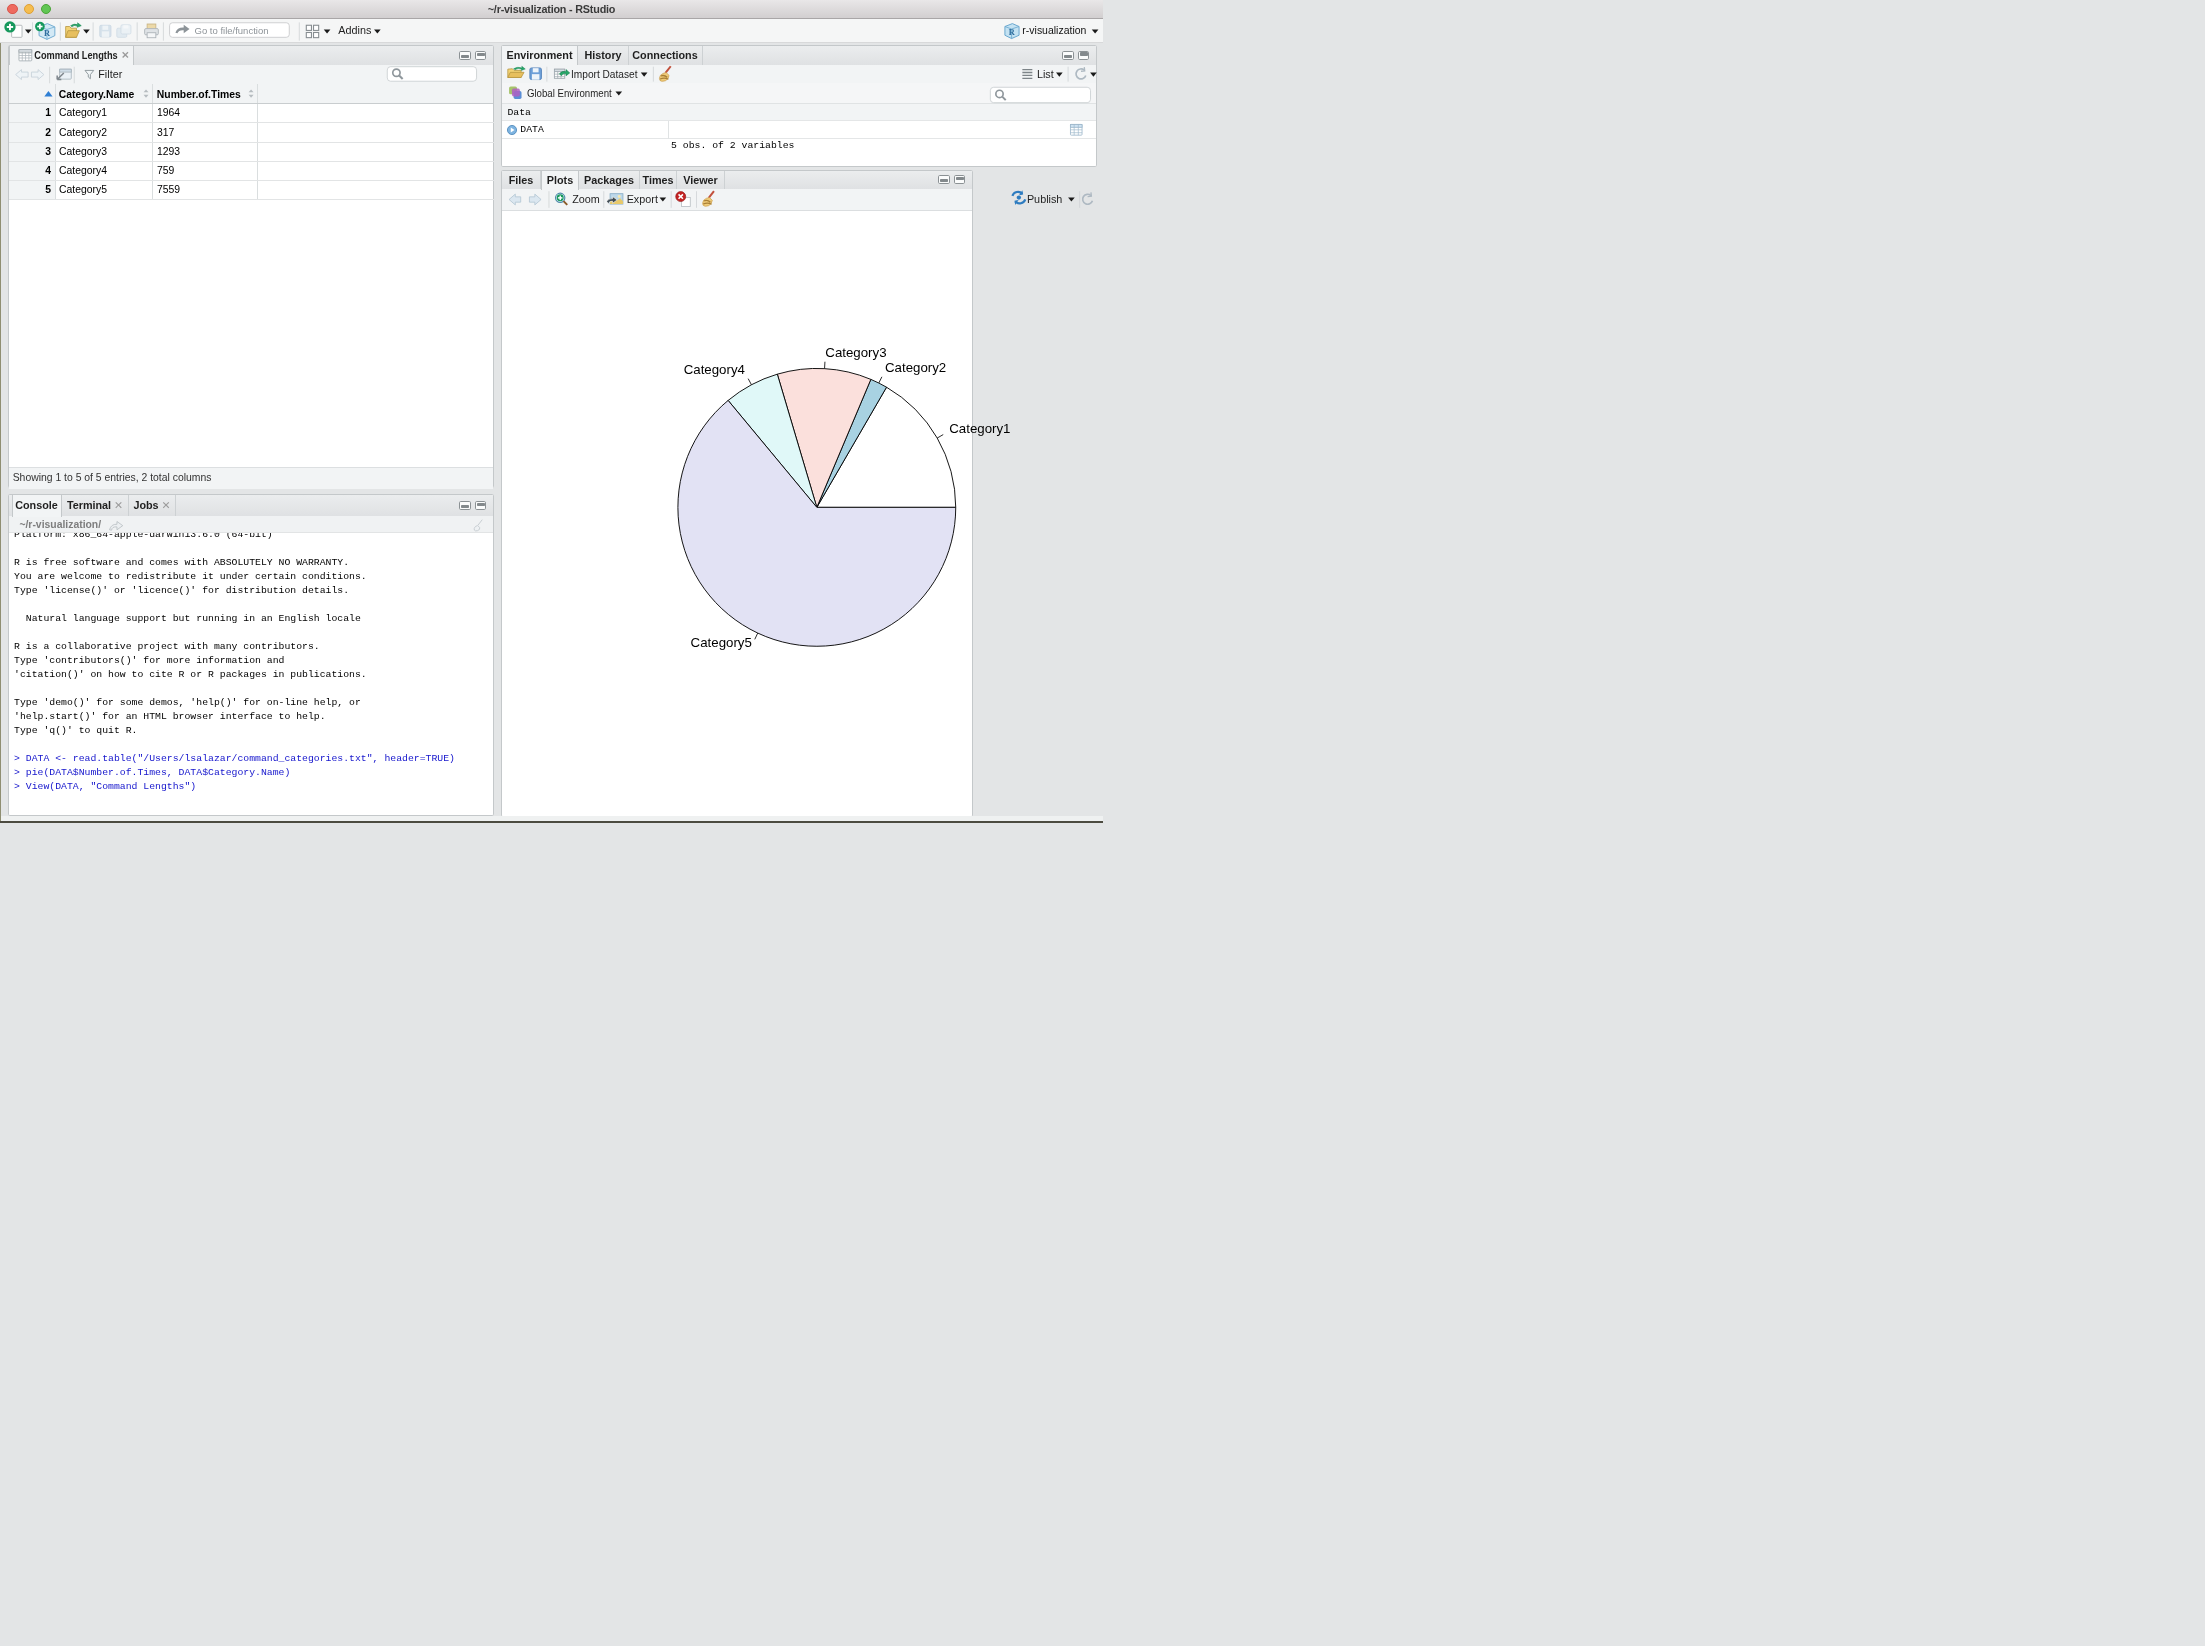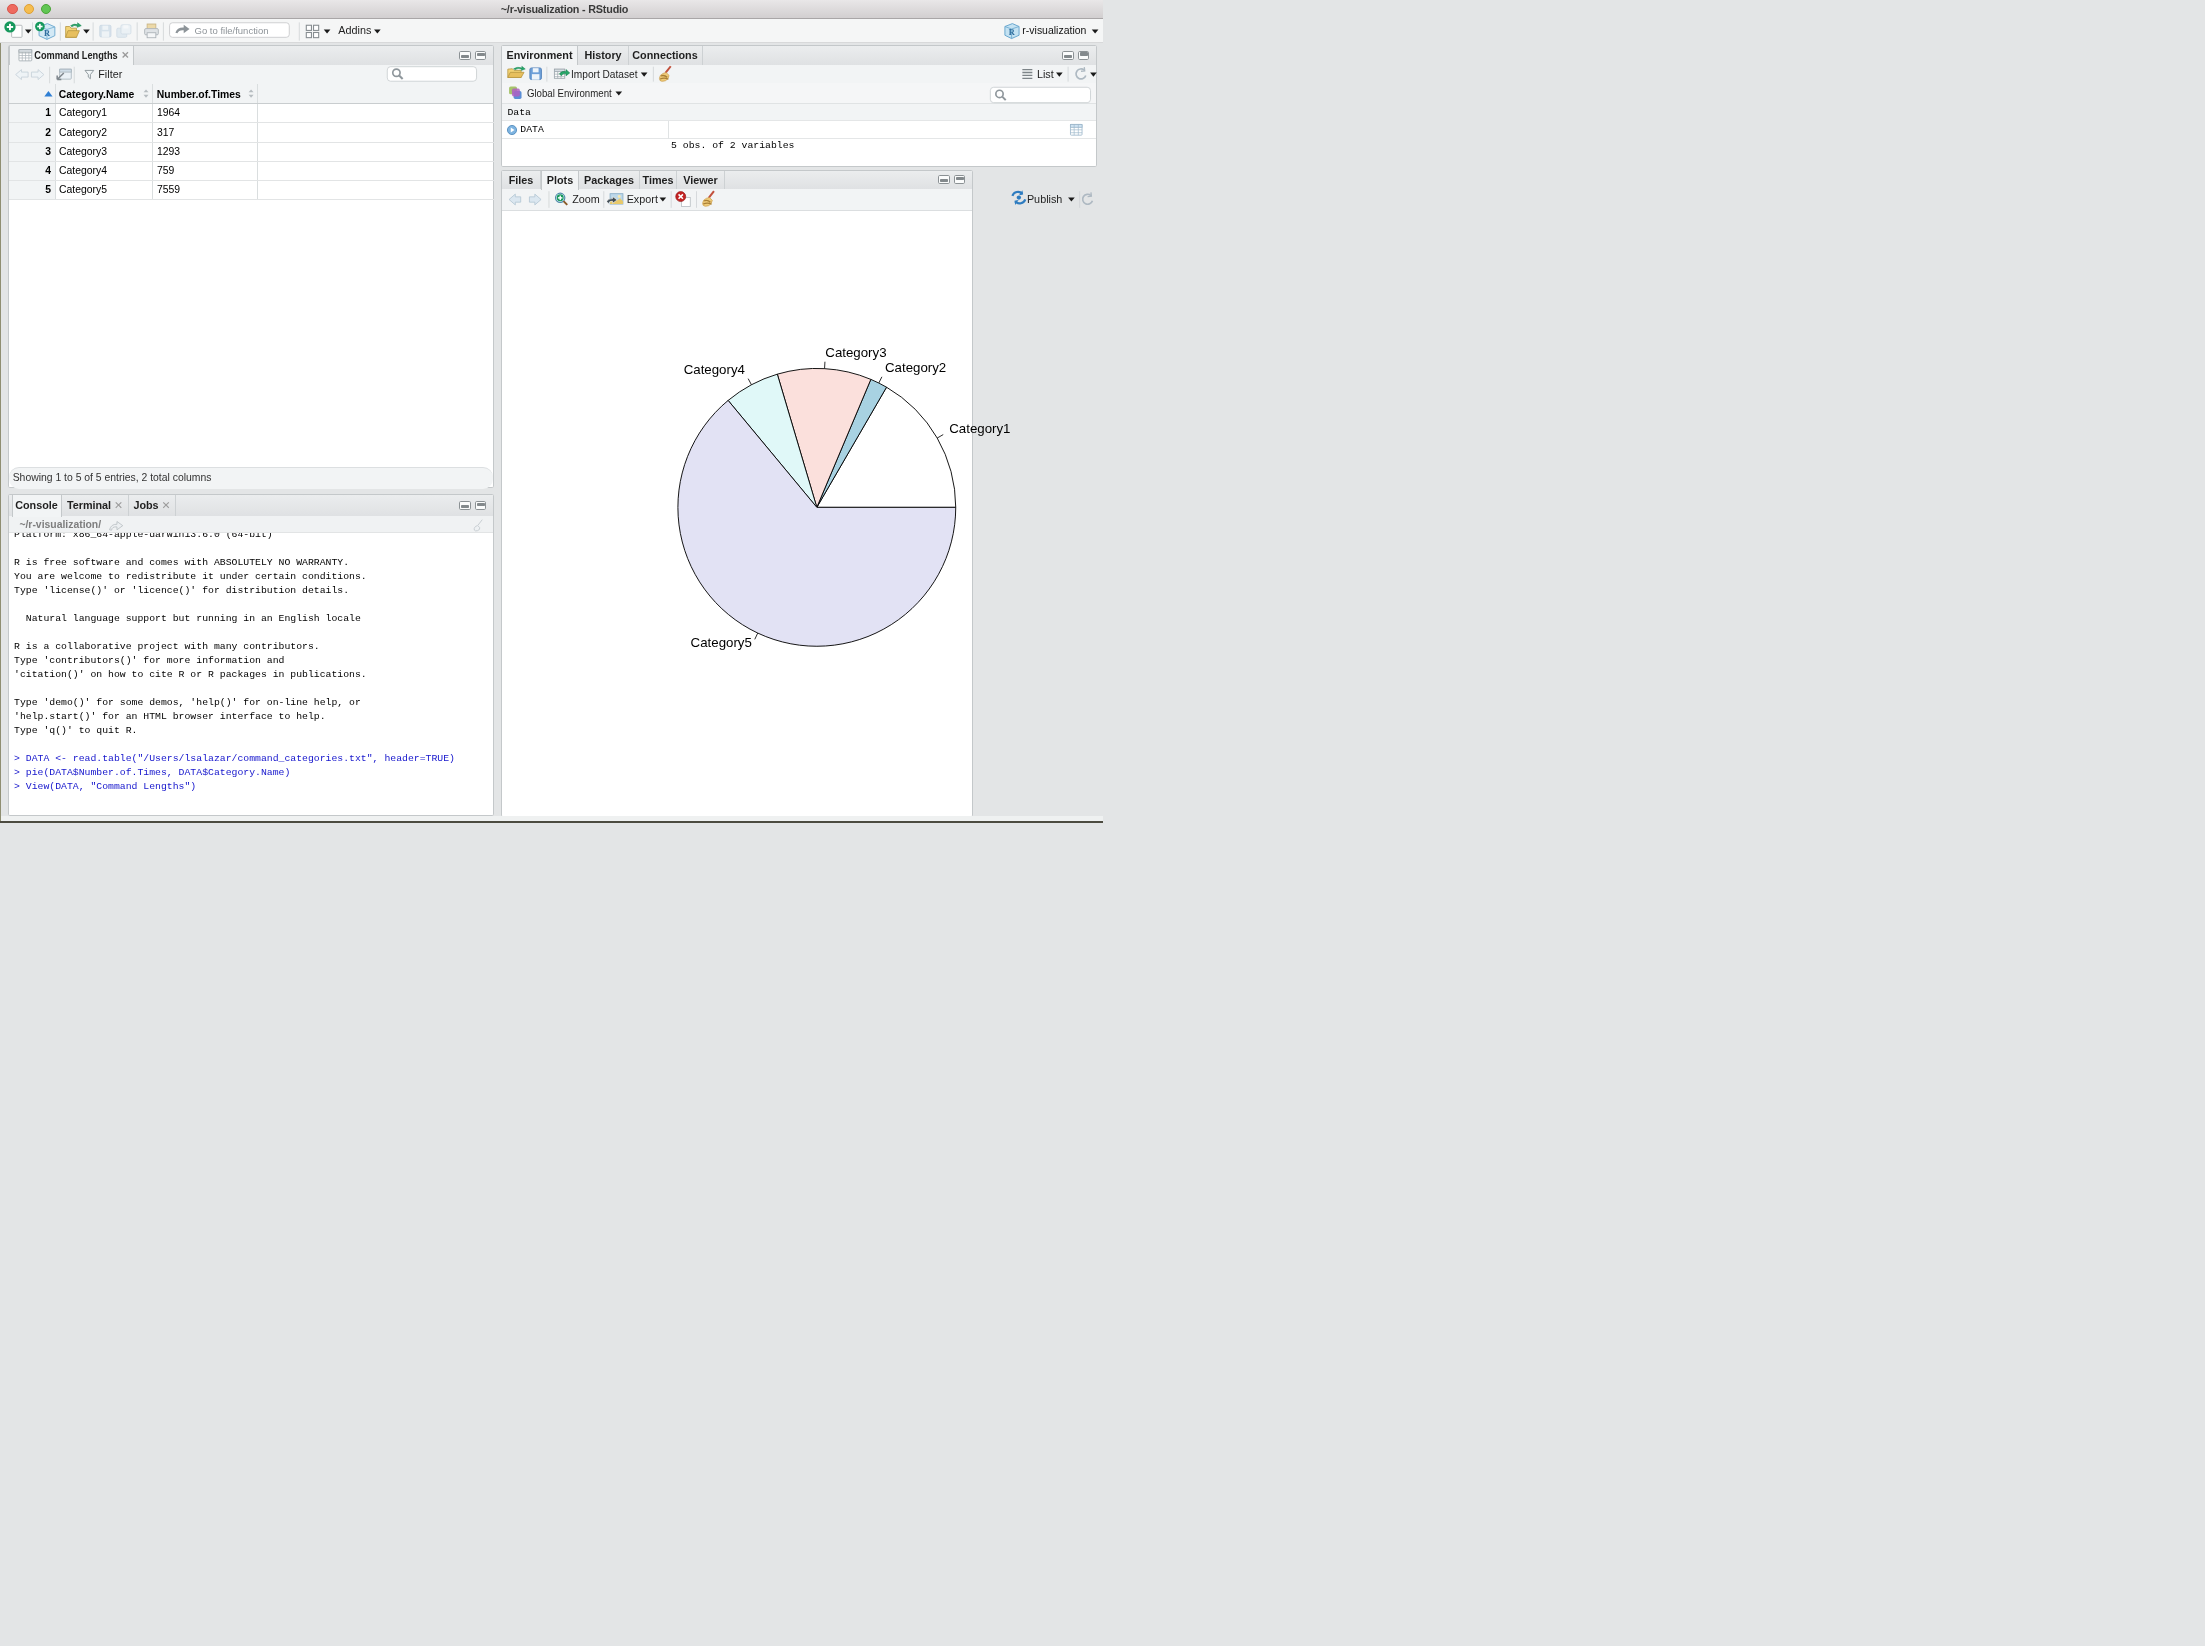--- a/index.html
+++ b/index.html
@@ -20,21 +20,21 @@
   svg{position:absolute;overflow:visible;}
 </style>
 </head>
 <body>
 
 <div class="abs" style="left:0;top:0;width:1103px;height:18.7px;
      background:linear-gradient(#e9e7e8,#d2cfd0);border-bottom:0.8px solid #a9a6a7;box-sizing:border-box;"></div>
 <div class="abs" style="left:7.3px;top:3.8px;width:10.3px;height:10.3px;border-radius:50%;background:#ee6a5f;border:0.4px solid #d9564c;box-sizing:border-box;"></div>
 <div class="abs" style="left:24px;top:3.8px;width:10.3px;height:10.3px;border-radius:50%;background:#f5bd4f;border:0.4px solid #dfa034;box-sizing:border-box;"></div>
 <div class="abs" style="left:41px;top:3.8px;width:10.3px;height:10.3px;border-radius:50%;background:#61c653;border:0.4px solid #4aa437;box-sizing:border-box;"></div>
-<div class="abs" style="left:0;top:2.9px;width:1103px;text-align:center;font-size:10.8px;font-weight:700;color:#3a3a3a;letter-spacing:-0.2px;padding-left:13px;">~/r-visualization - RStudio</div>
+<div class="abs" style="left:0;top:2.9px;width:1103px;text-align:center;font-size:10.8px;font-weight:700;color:#3a3a3a;letter-spacing:-0.2px;">~/r-visualization - RStudio</div>
 
 <div class="abs" style="left:0;top:18.7px;width:1103px;height:24.5px;background:#f5f6f6;border-bottom:0.8px solid #d8d9da;box-sizing:border-box;"></div>
 <svg class="abs" style="left:0;top:18.7px;" width="1103" height="25" viewBox="0 0 1327 30">
 
   <rect x="14" y="7.5" width="12.5" height="14.5" rx="1" fill="#fff" stroke="#a9afb2" stroke-width="1"></rect>
   <circle cx="12" cy="9.5" r="6.8" fill="#16985c"></circle>
   <rect x="8.2" y="8.4" width="7.6" height="2.3" fill="#fff"></rect>
   <rect x="10.85" y="5.8" width="2.3" height="7.6" fill="#fff"></rect>
   <path d="M30 12.5 L38 12.5 L34 17.5 Z" fill="#1a1a1a"></path>
   <rect x="38.7" y="4" width="1" height="22" fill="#d0d4d6"></rect>
@@ -181,21 +181,21 @@
       <span class="abs" style="left:50px;top:3.3px;font-size:10.4px;">Category4</span>
       <span class="abs" style="left:148px;top:3.3px;font-size:10.4px;">759</span>
       </div>
     <div class="abs" style="top:77px;left:0;width:485px;height:19.3px;border-bottom:0.8px solid #e2e4e5;box-sizing:border-box;">
       <span class="abs" style="right:443px;top:3.3px;font-size:10.4px;font-weight:bold;">5</span>
       <span class="abs" style="left:50px;top:3.3px;font-size:10.4px;">Category5</span>
       <span class="abs" style="left:148px;top:3.3px;font-size:10.4px;">7559</span>
       </div>
   </div>
 
-  <div class="abs" style="left:0;top:421px;width:100%;height:21.6px;background:#f2f4f5;border-top:0.8px solid #dcdfe1;box-sizing:border-box;border-radius:10px;">
+  <div class="abs" style="left:0;top:421px;width:100%;height:21.6px;background:#f2f4f5;border-top:0.8px solid #dcdfe1;box-sizing:border-box;">
     <div class="abs ui" style="left:3.7px;top:4.2px;font-size:10.4px;color:#333;">Showing 1 to 5 of 5 entries, 2 total columns</div>
   </div>
 </div>
 
 <div class="pane" style="left:8px;top:494px;width:486px;height:322px;">
   <div class="tabbar" style="top:0;height:21px;">
     <div class="tab act" style="left:2.5px;width:50px;line-height:21px;">Console</div>
     <div class="tab inact" style="left:53px;width:67px;line-height:21px;">Terminal <span style="color:#9b9b9b;font-weight:400;">✕</span></div>
     <div class="tab inact" style="left:120px;width:47px;line-height:21px;">Jobs <span style="color:#9b9b9b;font-weight:400;">✕</span></div>
     <div class="minmax" style="right:22px;top:5.8px;">

